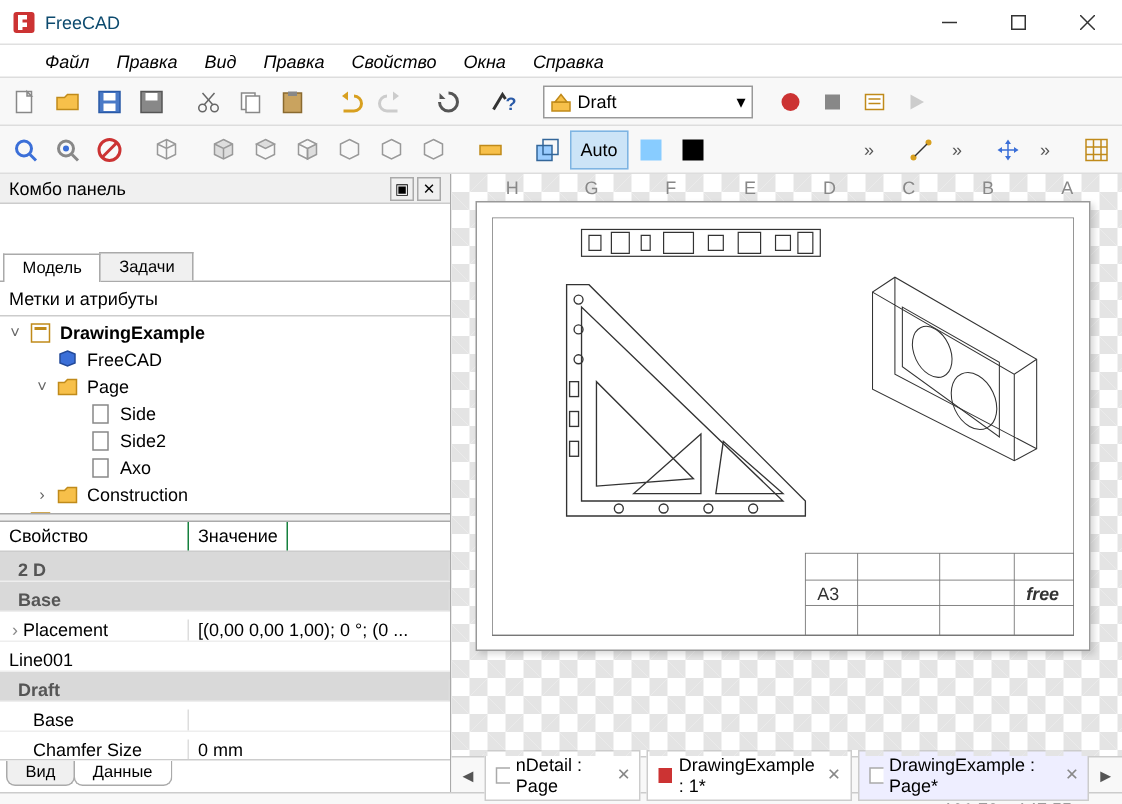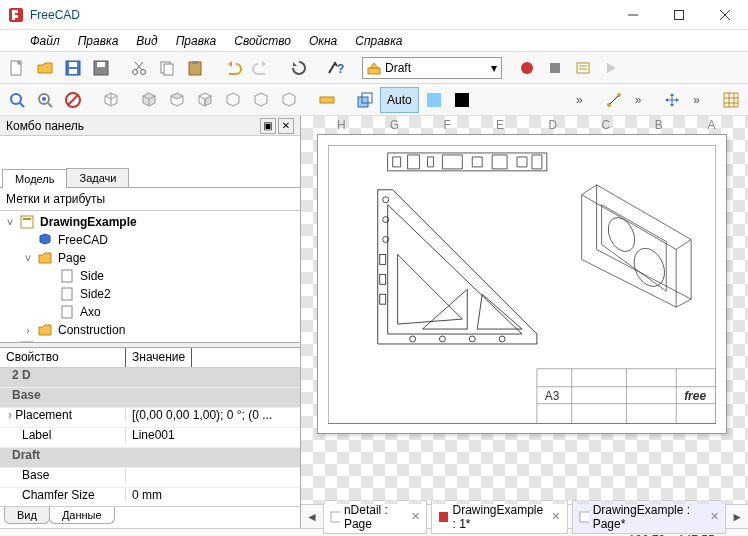--- a/index.html
+++ b/index.html
@@ -30,21 +30,21 @@
 .trow { display: flex; align-items: center; height: 18px; padding-left: 4px; gap: 2px; }
 .trow .exp { width: 12px; text-align: center; color: #666; font-size: 11px; }
 .trow .ico { width: 14px; height: 14px; margin: 0 2px; }
 .trow .lbl { padding: 0 2px; }
 .propsplit { height: 6px; border-top: 1px solid #aaa; border-bottom: 1px solid #aaa; background: #f0f0f0; cursor: row-resize; }
 .props { height: 180px; display: flex; flex-direction: column; }
 .phead { display: flex; height: 20px; border-bottom: 1px solid #ccc; }
 .phead div { padding: 2px 6px; border-right: 1px solid #15803d; }
 .phead .c1 { width: 126px; }
 .prows { flex: 1; overflow: hidden; }
-.prow { display: flex; height: 20px; border-bottom: 1px solid #eee; align-items: flex-start; }
+.prow { display: flex; height: 20px; border-bottom: 1px solid #eee; align-items: flex-end; }
 .prow .c1 { width: 126px; padding-left: 22px; border-right: 1px solid #ddd; }
 .prow .c2 { padding-left: 6px; flex: 1; white-space: nowrap; overflow: hidden; }
 .prow.group { background: #d9d9d9; font-weight: bold; color: #555; }
 .prow.group .c1 { width: 100%; padding-left: 12px; }
 .ptabs { height: 22px; display: flex; align-items: flex-start; padding: 0 4px; border-top: 1px solid #ccc; }
 .ptab { padding: 2px 12px; border: 1px solid #aaa; border-top: none; border-radius: 0 0 6px 6px; margin-right: -1px; background: #f0f0f0; font-size: 11px; }
 .ptab.active { background: #fff; }
 .mdi { flex: 1; display: flex; flex-direction: column; background: #fff; position: relative; }
 .canvas { flex: 1; position: relative; overflow: hidden; }
 .checker { position: absolute; inset: 0; background-image:
@@ -410,21 +410,20 @@
             <div class="c1">2 D</div>
           </div>
         <div class="prow group">
             <div class="c1">Base</div>
           </div>
         <div class="prow">
           <div class="c1"><span style="margin-left:-14px;color:#888">›</span>&nbsp;<span>Placement</span></div>
           <div class="c2">[(0,00 0,00 1,00); 0 °; (0 ...</div>
         </div>
         <div class="prow">
-          <div class="c1">Label</div>
           <div class="c2">Line001</div>
         </div>
         <div class="prow group">
             <div class="c1">Draft</div>
           </div>
         <div class="prow">
             <div class="c1">Base</div>
             <div class="c2"></div>
           </div>
         <div class="prow">

